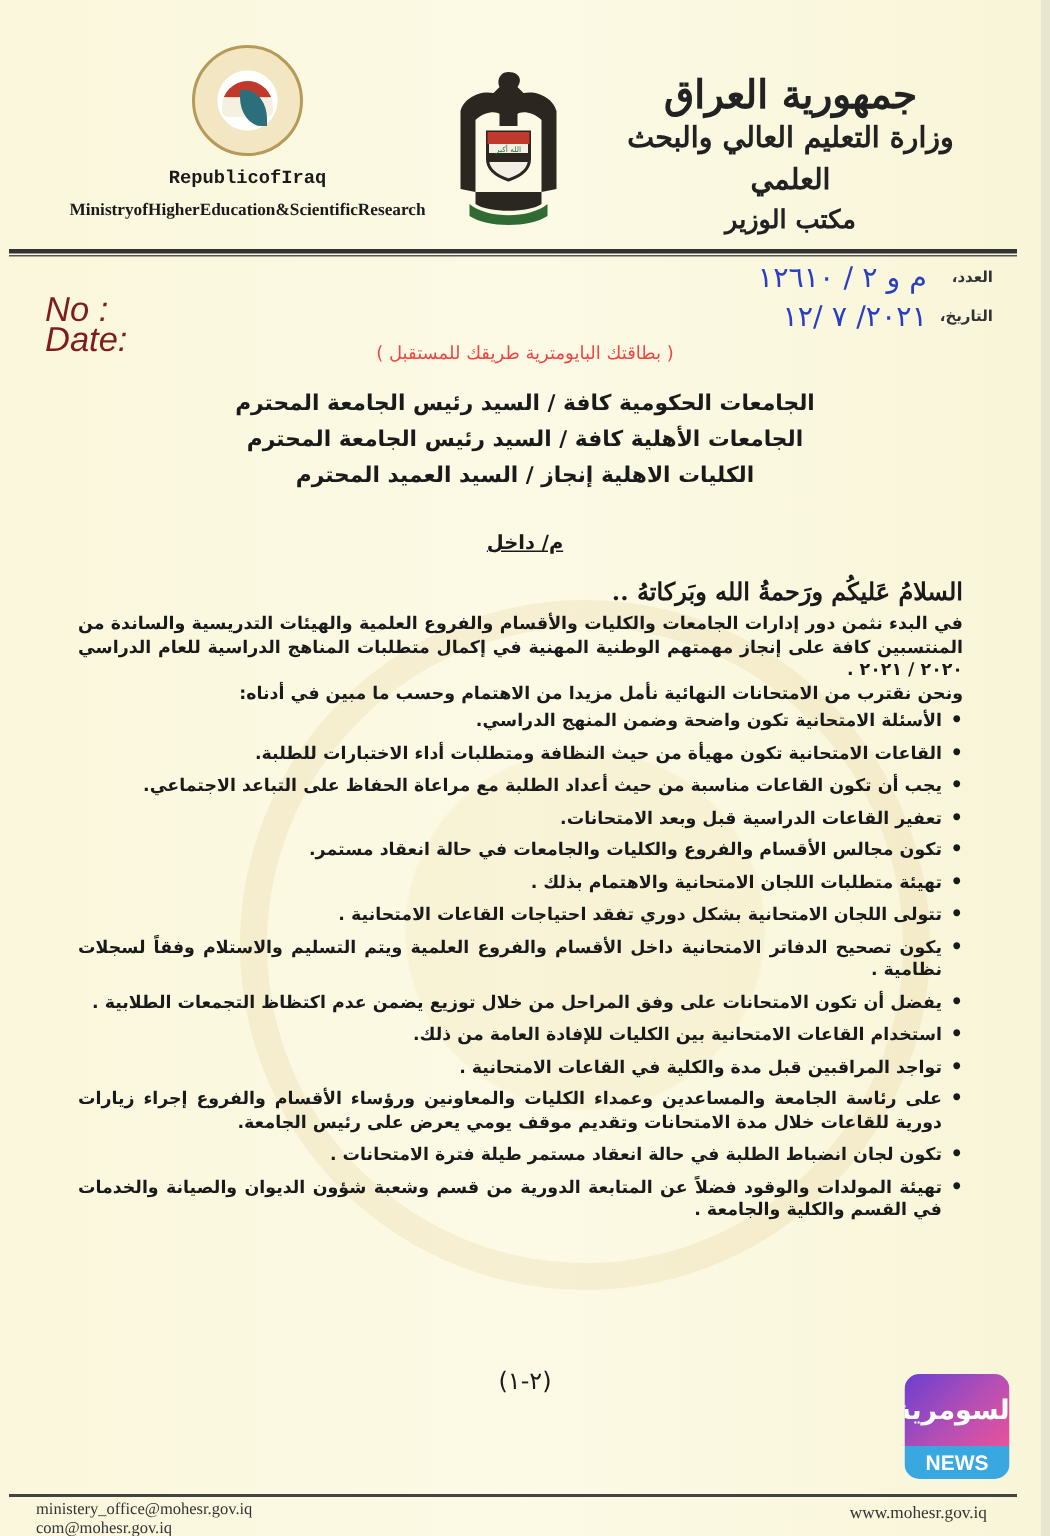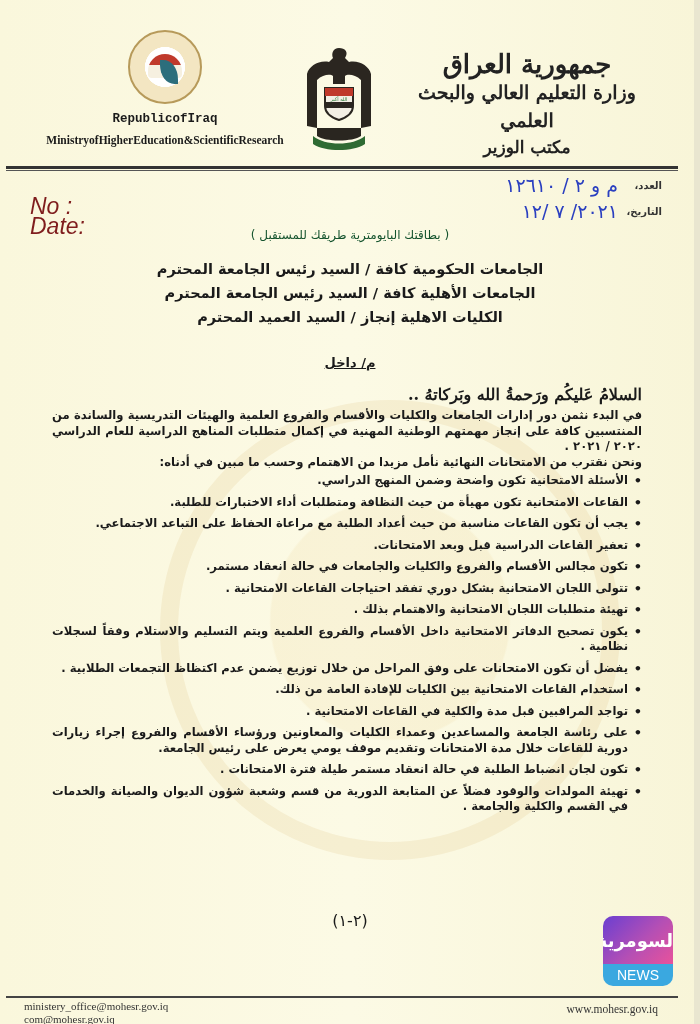--- a/index.html
+++ b/index.html
@@ -38,21 +38,21 @@
 
   .no-date { position:absolute; left:30px; top:180px; font-family:"Liberation Sans", sans-serif; font-style:italic; font-size:23px; line-height:20px; color:#7f1d1d;margin-top:16px; }
 
   .ref-block { position:absolute; right:38px; top:172px; direction:rtl; }
   .ref-row { display:flex; align-items:center; gap:8px; height:26px; }
   .ref-lbl { font-weight:bold; font-size:10px; color:#333; width:36px; }
   .ref-val { font-family:"DejaVu Sans", sans-serif; font-size:19px; color:#2a3fc0; letter-spacing:3px; direction:ltr; }
 
   
   .center { position:absolute; left:0; right:0; text-align:center; direction:rtl; }
-  .motto { top:228px; font-size:12px; color:#14532d; }
+  .motto { top:228px; font-size:12px; color:#ef4444; }
   .addr { top:257px; font-weight:bold; font-size:14.5px; line-height:24px; }
   .subject { top:355px; font-weight:bold; font-size:13px; text-decoration:underline; }
 
   .greeting { position:absolute; right:58px; top:385px; direction:rtl; font-family:"DejaVu Serif", serif; font-weight:bold; font-size:16px; }
 
   .body { position:absolute; left:52px; right:58px; top:408px; direction:rtl; text-align:justify; font-size:11.6px; line-height:15.5px; color:#1a1a1a; font-weight:bold; }
   .body p { margin:0; }
   .bullets { list-style:none; margin:0; padding:0; }
   .bullets li { position:relative; padding-right:14px; margin-bottom:6px; }
   .bullets li::before { content:"\2022"; position:absolute; right:0; top:0; font-size:13px; }
@@ -61,21 +61,21 @@
 
   
   .seal { position:absolute; left:160px; top:400px; width:460px; height:460px; border-radius:50%;
     border:18px solid rgba(222,190,120,0.18); box-sizing:border-box; pointer-events:none; }
   .seal-inner { position:absolute; left:250px; top:480px; width:280px; height:280px; border-radius:50%;
     background:radial-gradient(circle, rgba(230,200,130,0.14) 0 60%, transparent 61%); pointer-events:none; }
 
   
   .news-logo { position:absolute; left:603px; top:916px; width:70px; height:70px; border-radius:10px; overflow:hidden; }
   .news-top { height:48px; background:linear-gradient(135deg,#6a3fd1 0%, #b44fb5 55%, #e8529b 100%); color:#fff; font-weight:bold; font-size:18px; display:flex; align-items:center; justify-content:center; direction:rtl; }
-  .news-bottom { height:22px; background:#3aa8e0; color:#fff; font-family:"Liberation Sans", sans-serif; font-weight:normal; font-size:14px; text-align:center; line-height:22px; }
+  .news-bottom { height:22px; background:#3aa8e0; color:#fff; font-family:"Liberation Sans", sans-serif; font-weight:bold; font-size:14px; text-align:center; line-height:22px; }
 
   
   .ftr-rule { position:absolute; left:6px; right:22px; top:996px; height:2px; background:#444; }
   .ftr-left { position:absolute; left:24px; top:1000px; font-family:"Liberation Serif", serif; font-size:11px; line-height:13px; color:#333; }
   .ftr-right { position:absolute; right:42px; top:1003px; font-family:"Liberation Serif", serif; font-size:11.5px; color:#333; }
 </style>
 </head>
 <body>
 
 <div class="page"></div>
@@ -142,22 +142,22 @@
 
 <div class="body">
   <p>في البدء نثمن دور إدارات الجامعات والكليات والأقسام والفروع العلمية والهيئات التدريسية والساندة من المنتسبين كافة على إنجاز مهمتهم الوطنية المهنية في إكمال متطلبات المناهج الدراسية للعام الدراسي ٢٠٢٠ / ٢٠٢١ .</p>
   <p style="margin-bottom:3px;">ونحن نقترب من الامتحانات النهائية نأمل مزيدا من الاهتمام وحسب ما مبين في أدناه:</p>
   <ul class="bullets">
     <li>الأسئلة الامتحانية تكون واضحة وضمن المنهج الدراسي.</li>
     <li>القاعات الامتحانية تكون مهيأة من حيث النظافة ومتطلبات أداء الاختبارات للطلبة.</li>
     <li>يجب أن تكون القاعات مناسبة من حيث أعداد الطلبة مع مراعاة الحفاظ على التباعد الاجتماعي.</li>
     <li>تعفير القاعات الدراسية قبل وبعد الامتحانات.</li>
     <li>تكون مجالس الأقسام والفروع والكليات والجامعات في حالة انعقاد مستمر.</li>
+    <li>تهيئة متطلبات اللجان الامتحانية والاهتمام بذلك .</li>
     <li>تتولى اللجان الامتحانية بشكل دوري تفقد احتياجات القاعات الامتحانية .</li>
-    <li>تهيئة متطلبات اللجان الامتحانية والاهتمام بذلك .</li>
     <li>يكون تصحيح الدفاتر الامتحانية داخل الأقسام والفروع العلمية ويتم التسليم والاستلام وفقاً لسجلات نظامية .</li>
     <li>يفضل أن تكون الامتحانات على وفق المراحل من خلال توزيع يضمن عدم اكتظاظ التجمعات الطلابية .</li>
     <li>استخدام القاعات الامتحانية بين الكليات للإفادة العامة من ذلك.</li>
     <li>تواجد المراقبين قبل مدة والكلية في القاعات الامتحانية .</li>
     <li>على رئاسة الجامعة والمساعدين وعمداء الكليات والمعاونين ورؤساء الأقسام والفروع إجراء زيارات دورية للقاعات خلال مدة الامتحانات وتقديم موقف يومي يعرض على رئيس الجامعة.</li>
     <li>تكون لجان انضباط الطلبة في حالة انعقاد مستمر طيلة فترة الامتحانات .</li>
     <li>تهيئة المولدات والوقود فضلاً عن المتابعة الدورية من قسم وشعبة شؤون الديوان والصيانة والخدمات في القسم والكلية والجامعة .</li>
   </ul>
 </div>
 

